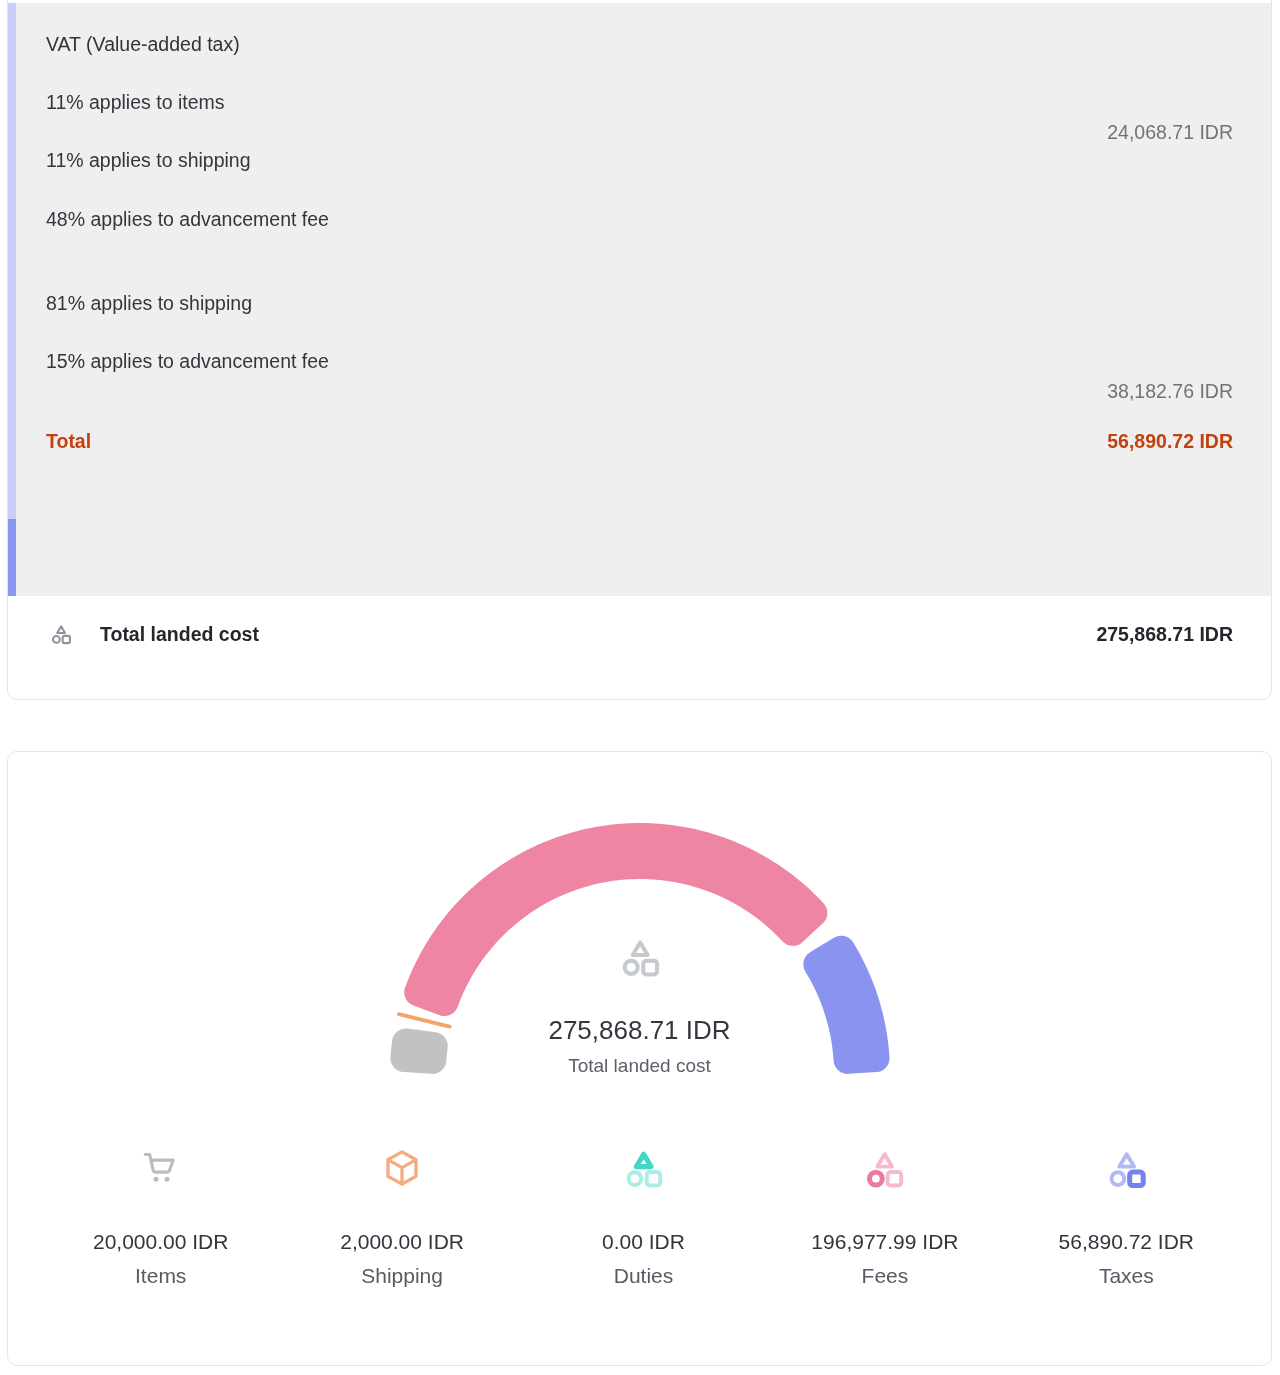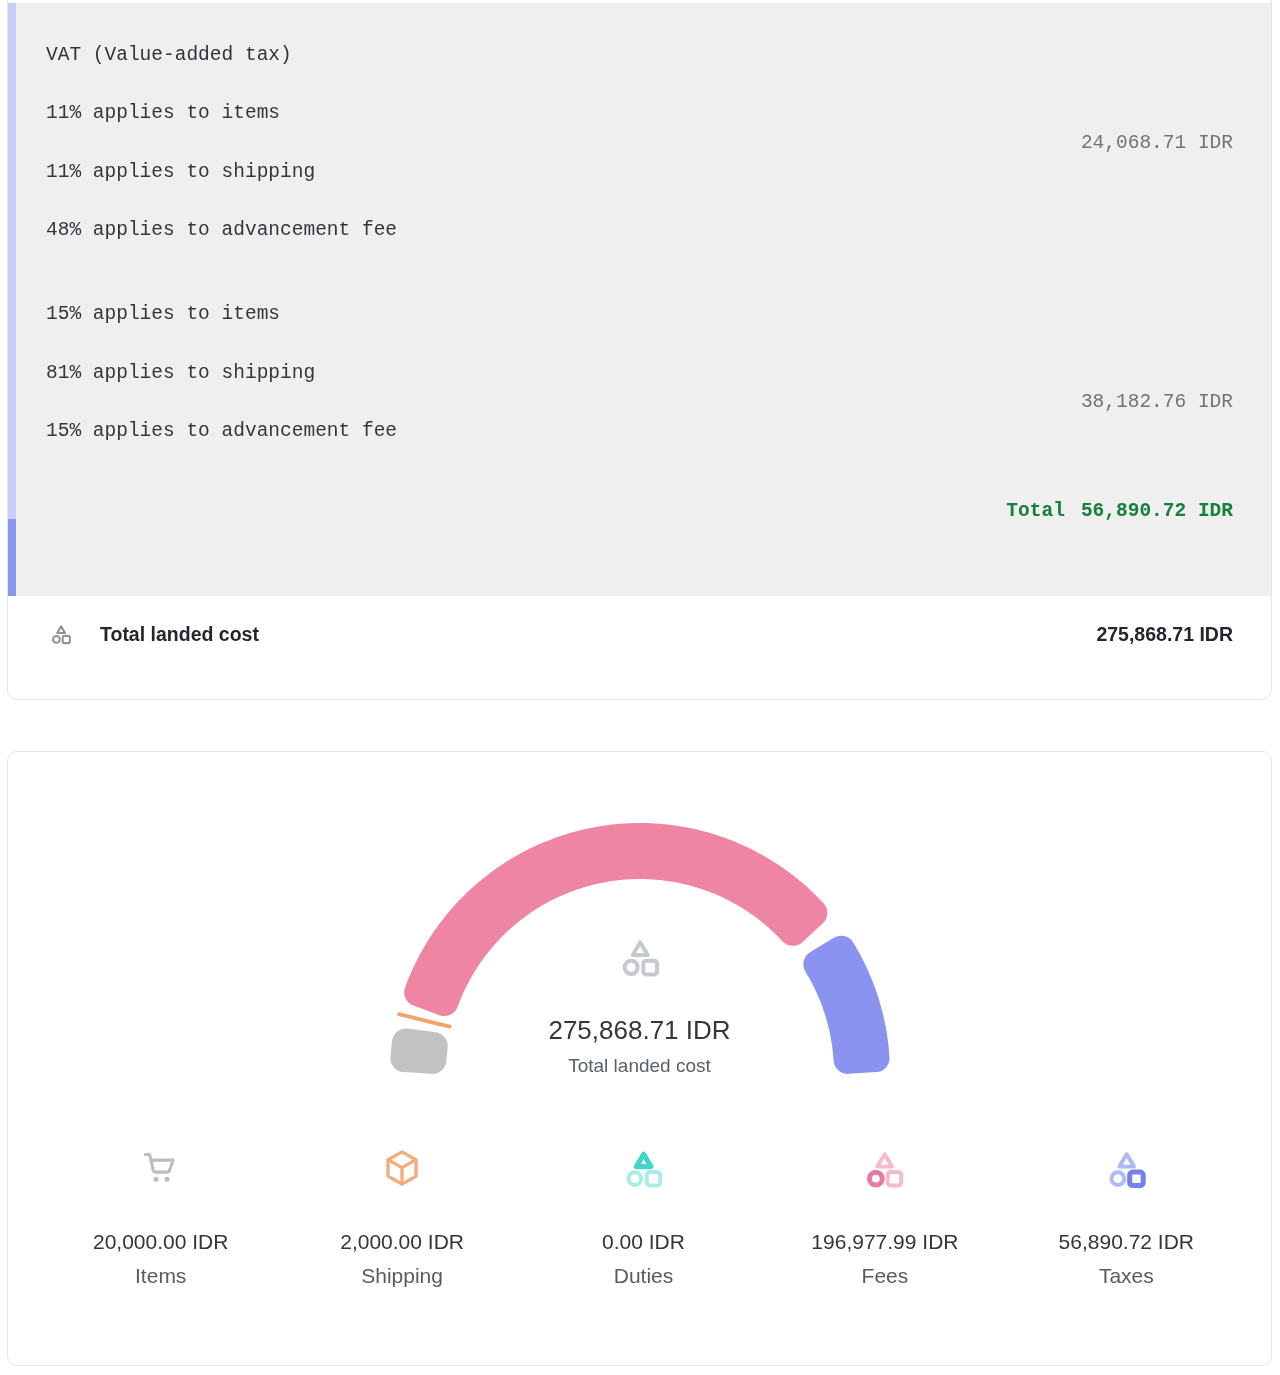--- a/index.html
+++ b/index.html
@@ -13,32 +13,32 @@
     position:absolute; background:#fff;
     border:1px solid #E6E6E8; border-radius:10px;
   }
   #card1 { left:7px; top:-14px; width:1265px; height:714px; overflow:hidden; }
   #card2 { left:7px; top:751px;  width:1265px; height:615px; }
 
   
   .tax-scroll { position:relative; margin-top:16px; height:593px; background:#EFEFEF; }
   .sb-track { position:absolute; left:0; top:0; bottom:0; width:8px; background:#C8CDF9; }
   .sb-thumb { position:absolute; left:0; bottom:0; width:8px; height:77px; background:#8B95F2; }
-  .tax-content { padding:23px 38px 0 38px; font-size:19.5px; color:#33373D;font-family:Liberation Mono, monospace; }
+  .tax-content { padding:12px 38px 0 38px; font-size:19.5px; color:#33373D; }
   .tax-group { position:relative; }
   .group-title { height:58px; display:flex; align-items:center; color:#2F343A; }
   .tax-row { height:58.5px; display:flex; align-items:center; }
   .group-value {
     position:absolute; right:0; top:102.5px; height:28px; line-height:28px;
     color:#737373;
   }
   .group-gap { height:25.5px; }
   .total-row {
     margin-top:13px; height:75.5px; display:flex; align-items:center;
-    justify-content:flex-end; font-weight:bold; color:#15803d;gap:16px;
+    justify-content:space-between; font-weight:bold; color:#c2410c;gap:16px;
   }
   .footer-row {
     display:flex; align-items:center; padding:26px 38px 0 41px;
     font-size:19.5px; font-weight:bold; color:#23262B;
   }
   .footer-row .label { margin-left:27px; }
   .footer-row .value { margin-left:auto; }
   .icon-slot { display:inline-flex; line-height:0; }
 
   
@@ -72,21 +72,20 @@
         <div class="group-title">VAT (Value-added tax)</div>
         <div class="tax-row">11% applies to items</div>
         <div class="tax-row">11% applies to shipping</div>
         <div class="tax-row">48% applies to advancement fee</div>
         <div class="group-value">24,068.71 IDR</div>
       </div>
 
       <div class="group-gap"></div>
 
       <div class="tax-group">
-        <div class="tax-row">15% applies to items</div>
         <div class="tax-row">81% applies to shipping</div>
         <div class="tax-row">15% applies to advancement fee</div>
         <div class="group-value">38,182.76 IDR</div>
       </div>
 
       <div class="total-row">
         <span>Total</span>
         <span>56,890.72 IDR</span>
       </div>
     </div>

